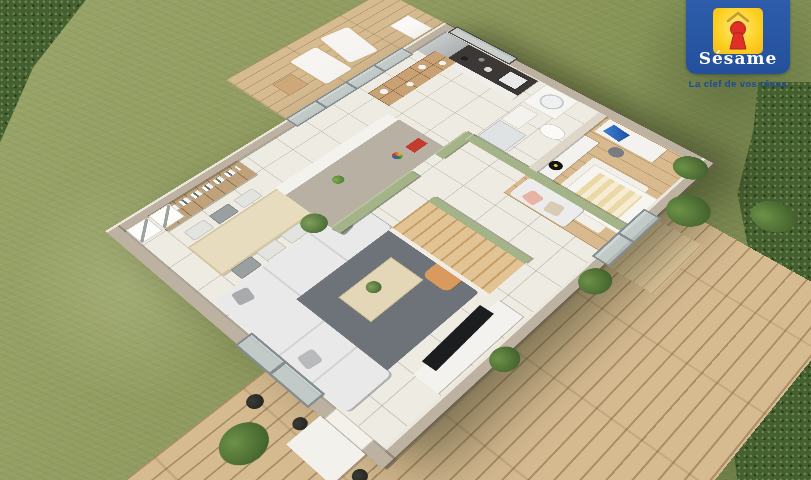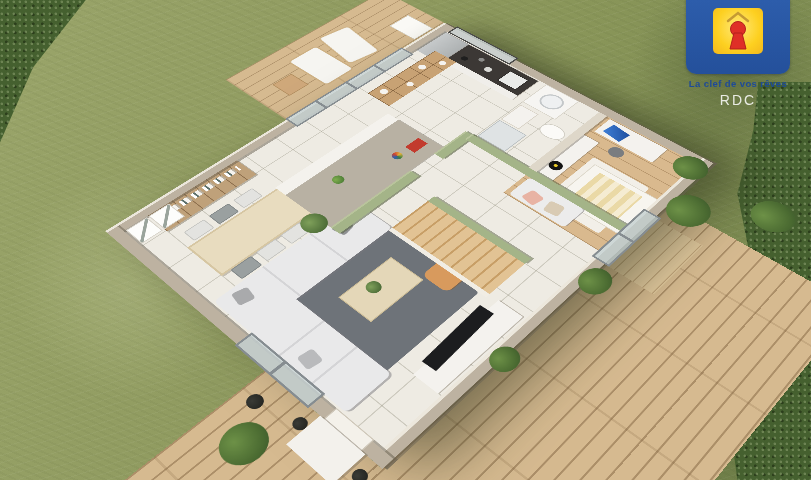--- a/index.html
+++ b/index.html
@@ -268,17 +268,17 @@
   <div class="logo">
     <div class="logo-panel">
       <div class="logo-brandtop">MAISONS</div>
       <div class="logo-tile">
         <svg width="50" height="46" viewBox="0 0 50 46">
           <path d="M15 13 L25 5 L35 13" fill="none" stroke="#c59a33" stroke-width="2.5" stroke-linecap="round"></path>
           <circle cx="25" cy="21" r="7.5" fill="#df2f27" stroke="#b3201c" stroke-width="1"></circle>
           <path d="M21 25 L29 25 L33 41 L17 41 Z" fill="#df2f27" stroke="#b3201c" stroke-width="1"></path>
         </svg>
       </div>
+      <div class="logo-brand">Sésame</div>
     </div>
     <div class="logo-tagline">La clef de vos rêves</div>
-    <div class="logo-floor">RDC</div>
   </div>
 </div>
 
 </body></html>

